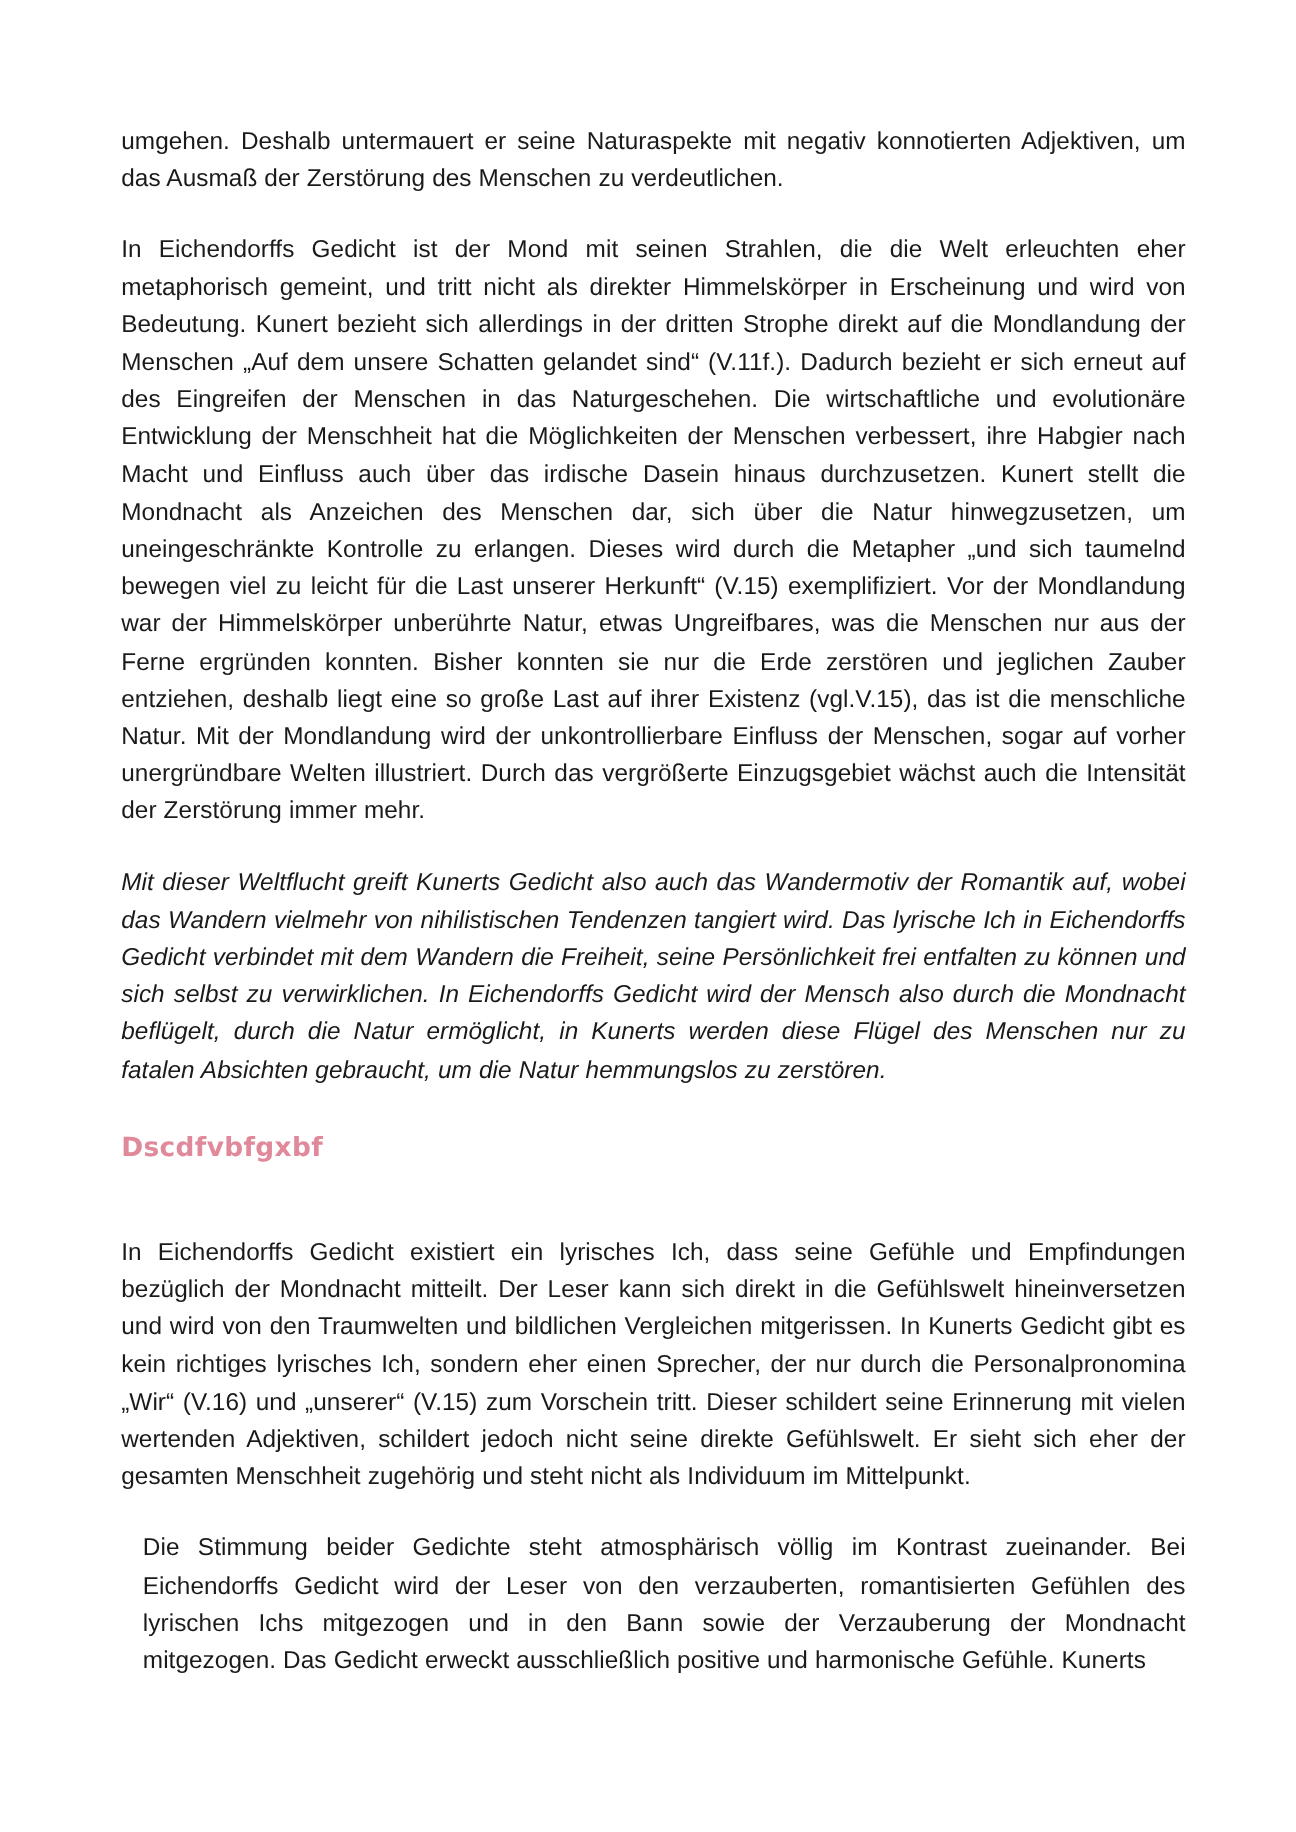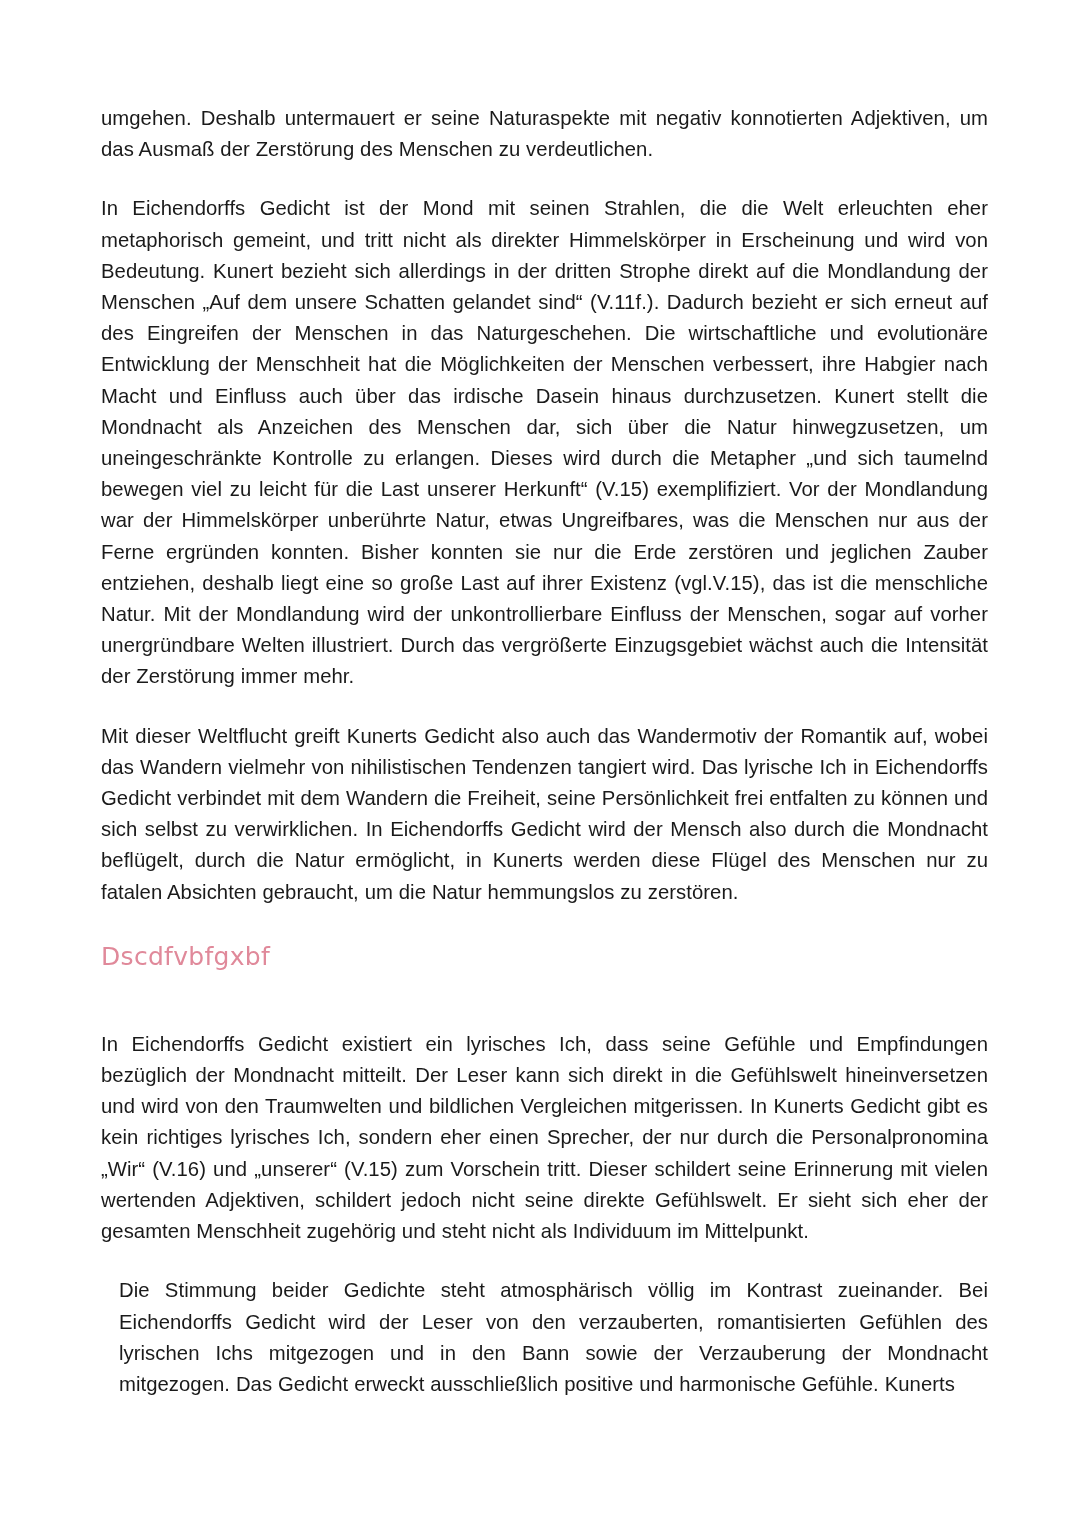--- a/index.html
+++ b/index.html
@@ -40,28 +40,29 @@
   }
 
   p.para:last-of-type {
     margin-bottom: 0;
     margin-left: 18px;
   }
 
   
   p.para.pre-heading {
     margin-bottom: 34px;
+    font-style: italic;
   }
 
   h2.pink-heading {
     margin: 0 0 0 0;
     font-family: "DejaVu Sans", "Liberation Sans", sans-serif;
-    font-size: 25px;
+    font-size: 22px;
     line-height: 30px;
-    font-weight: 400;
+    font-weight: 700;
     color: #e0899a;
     letter-spacing: 0.3px;
     text-align: left;
   }
 
   
   .heading-gap {
     height: 57px;
   }
 </style>

